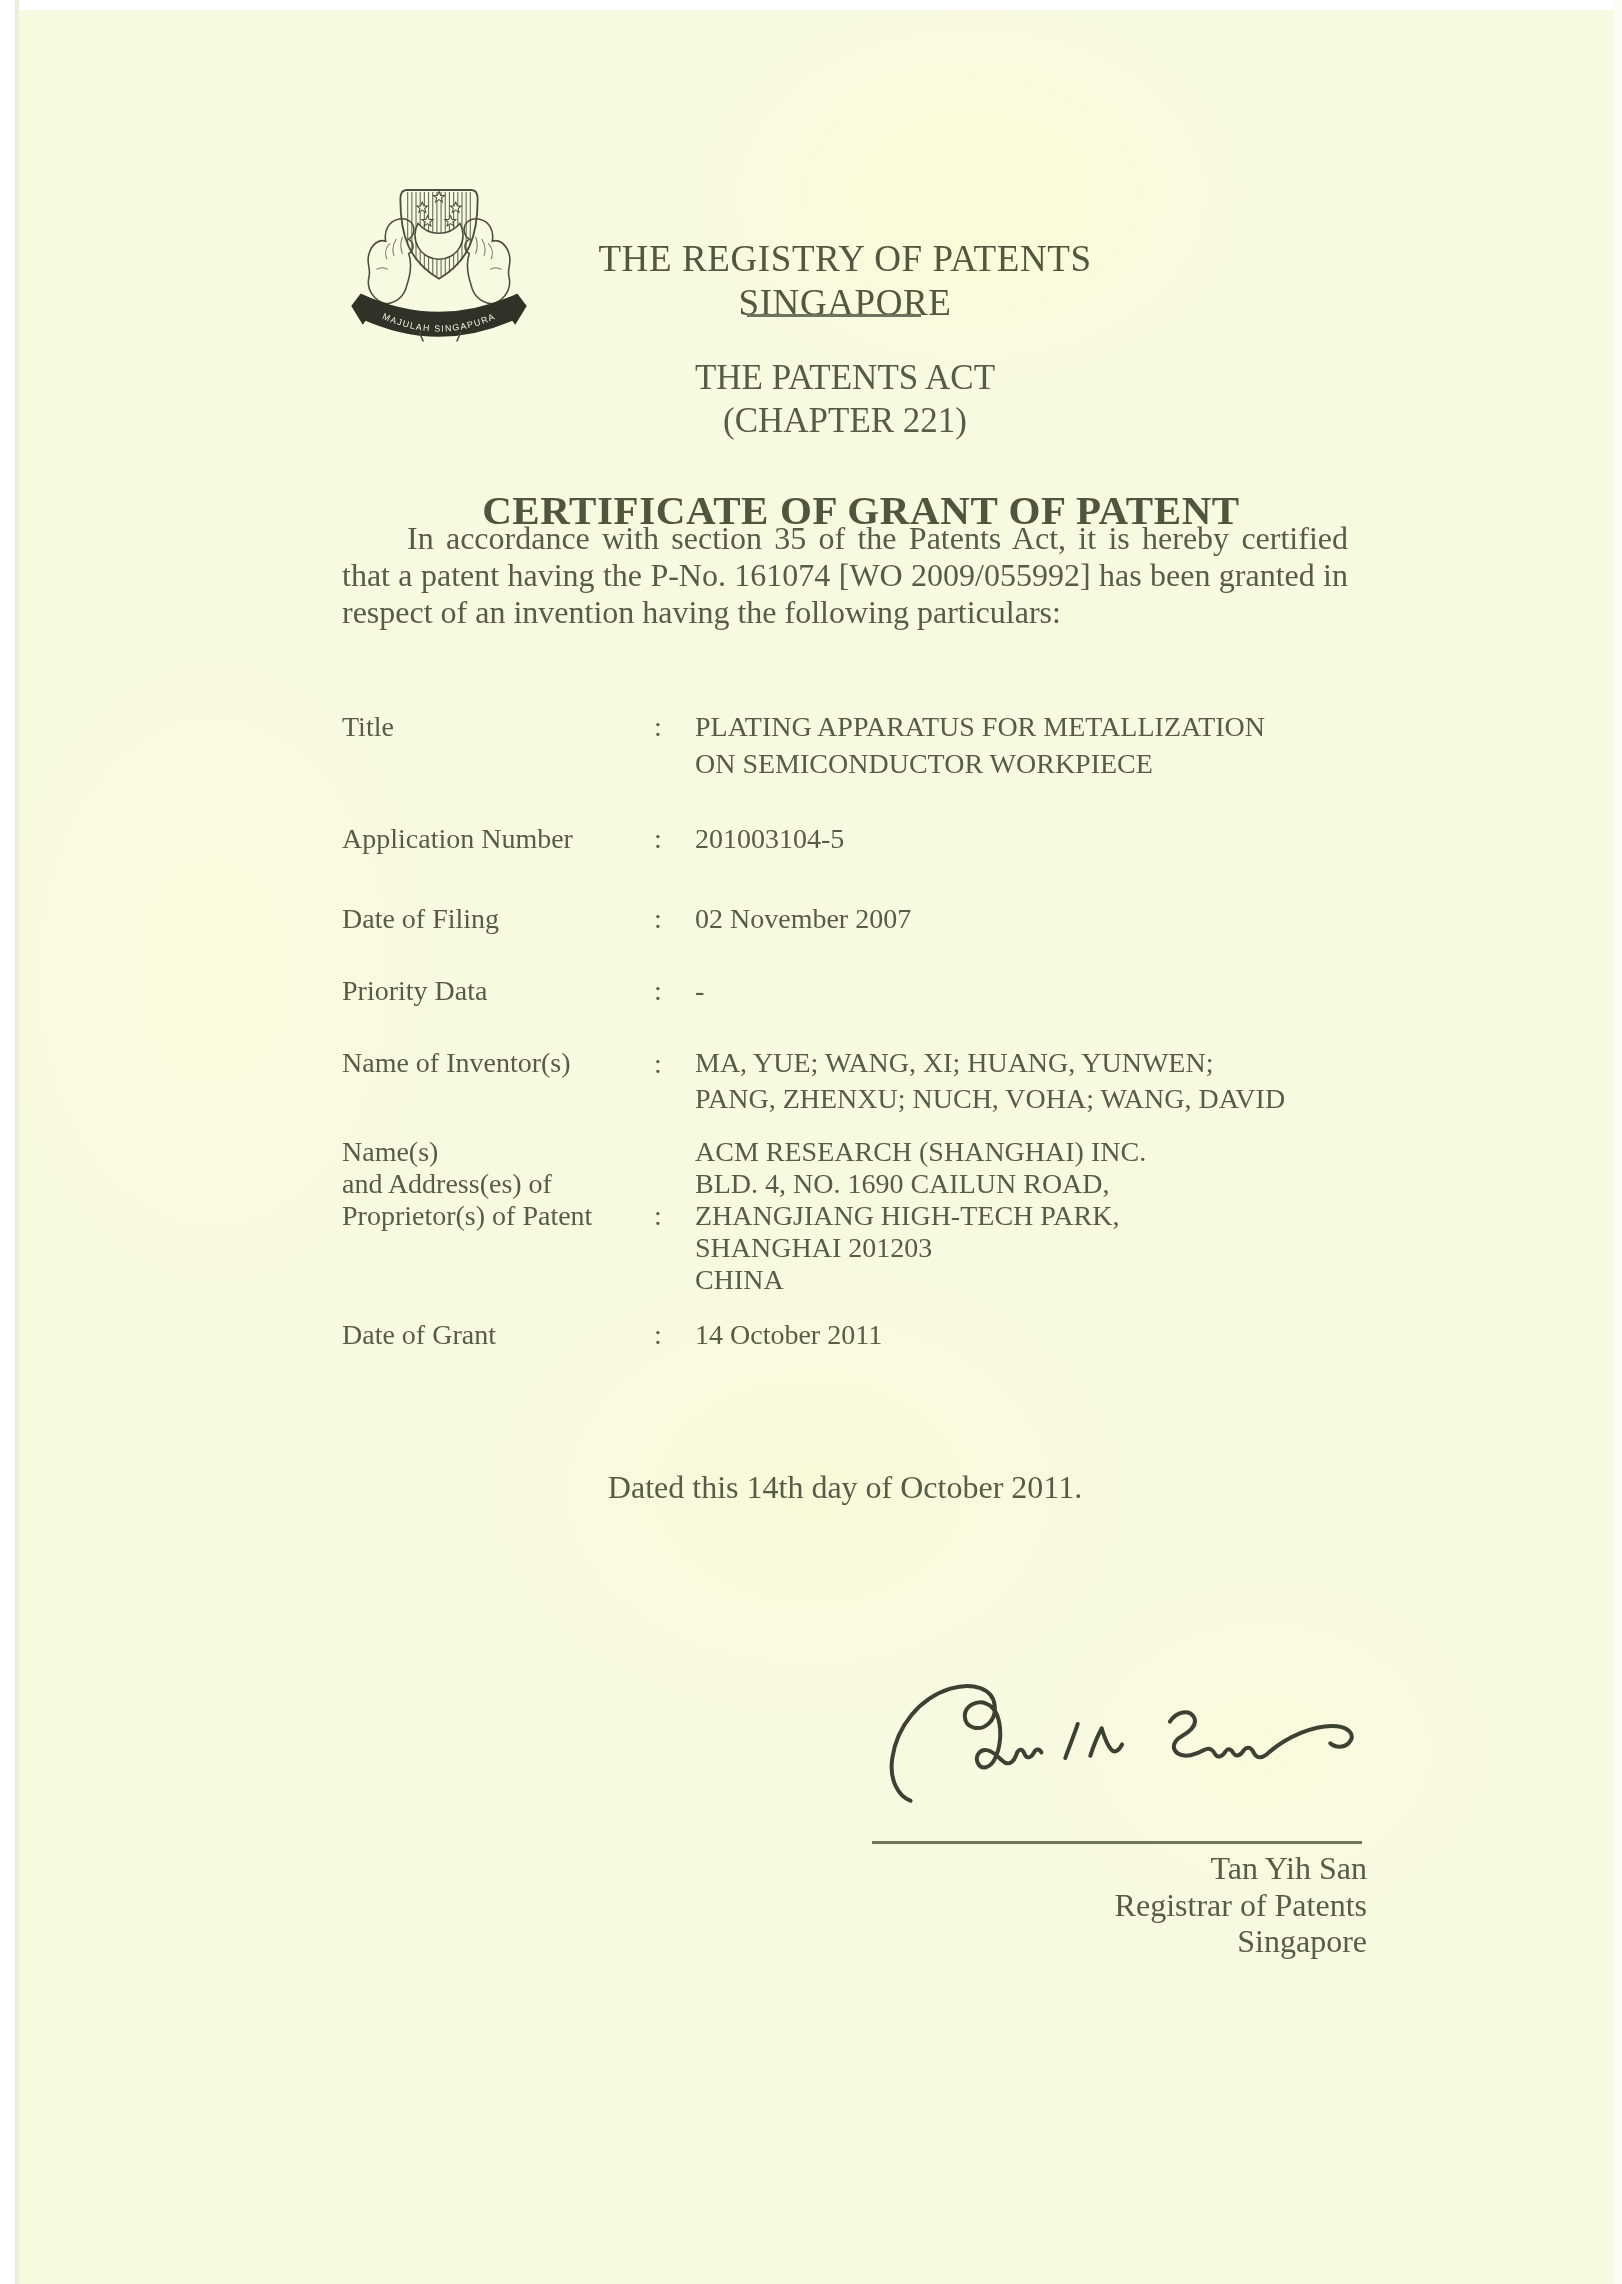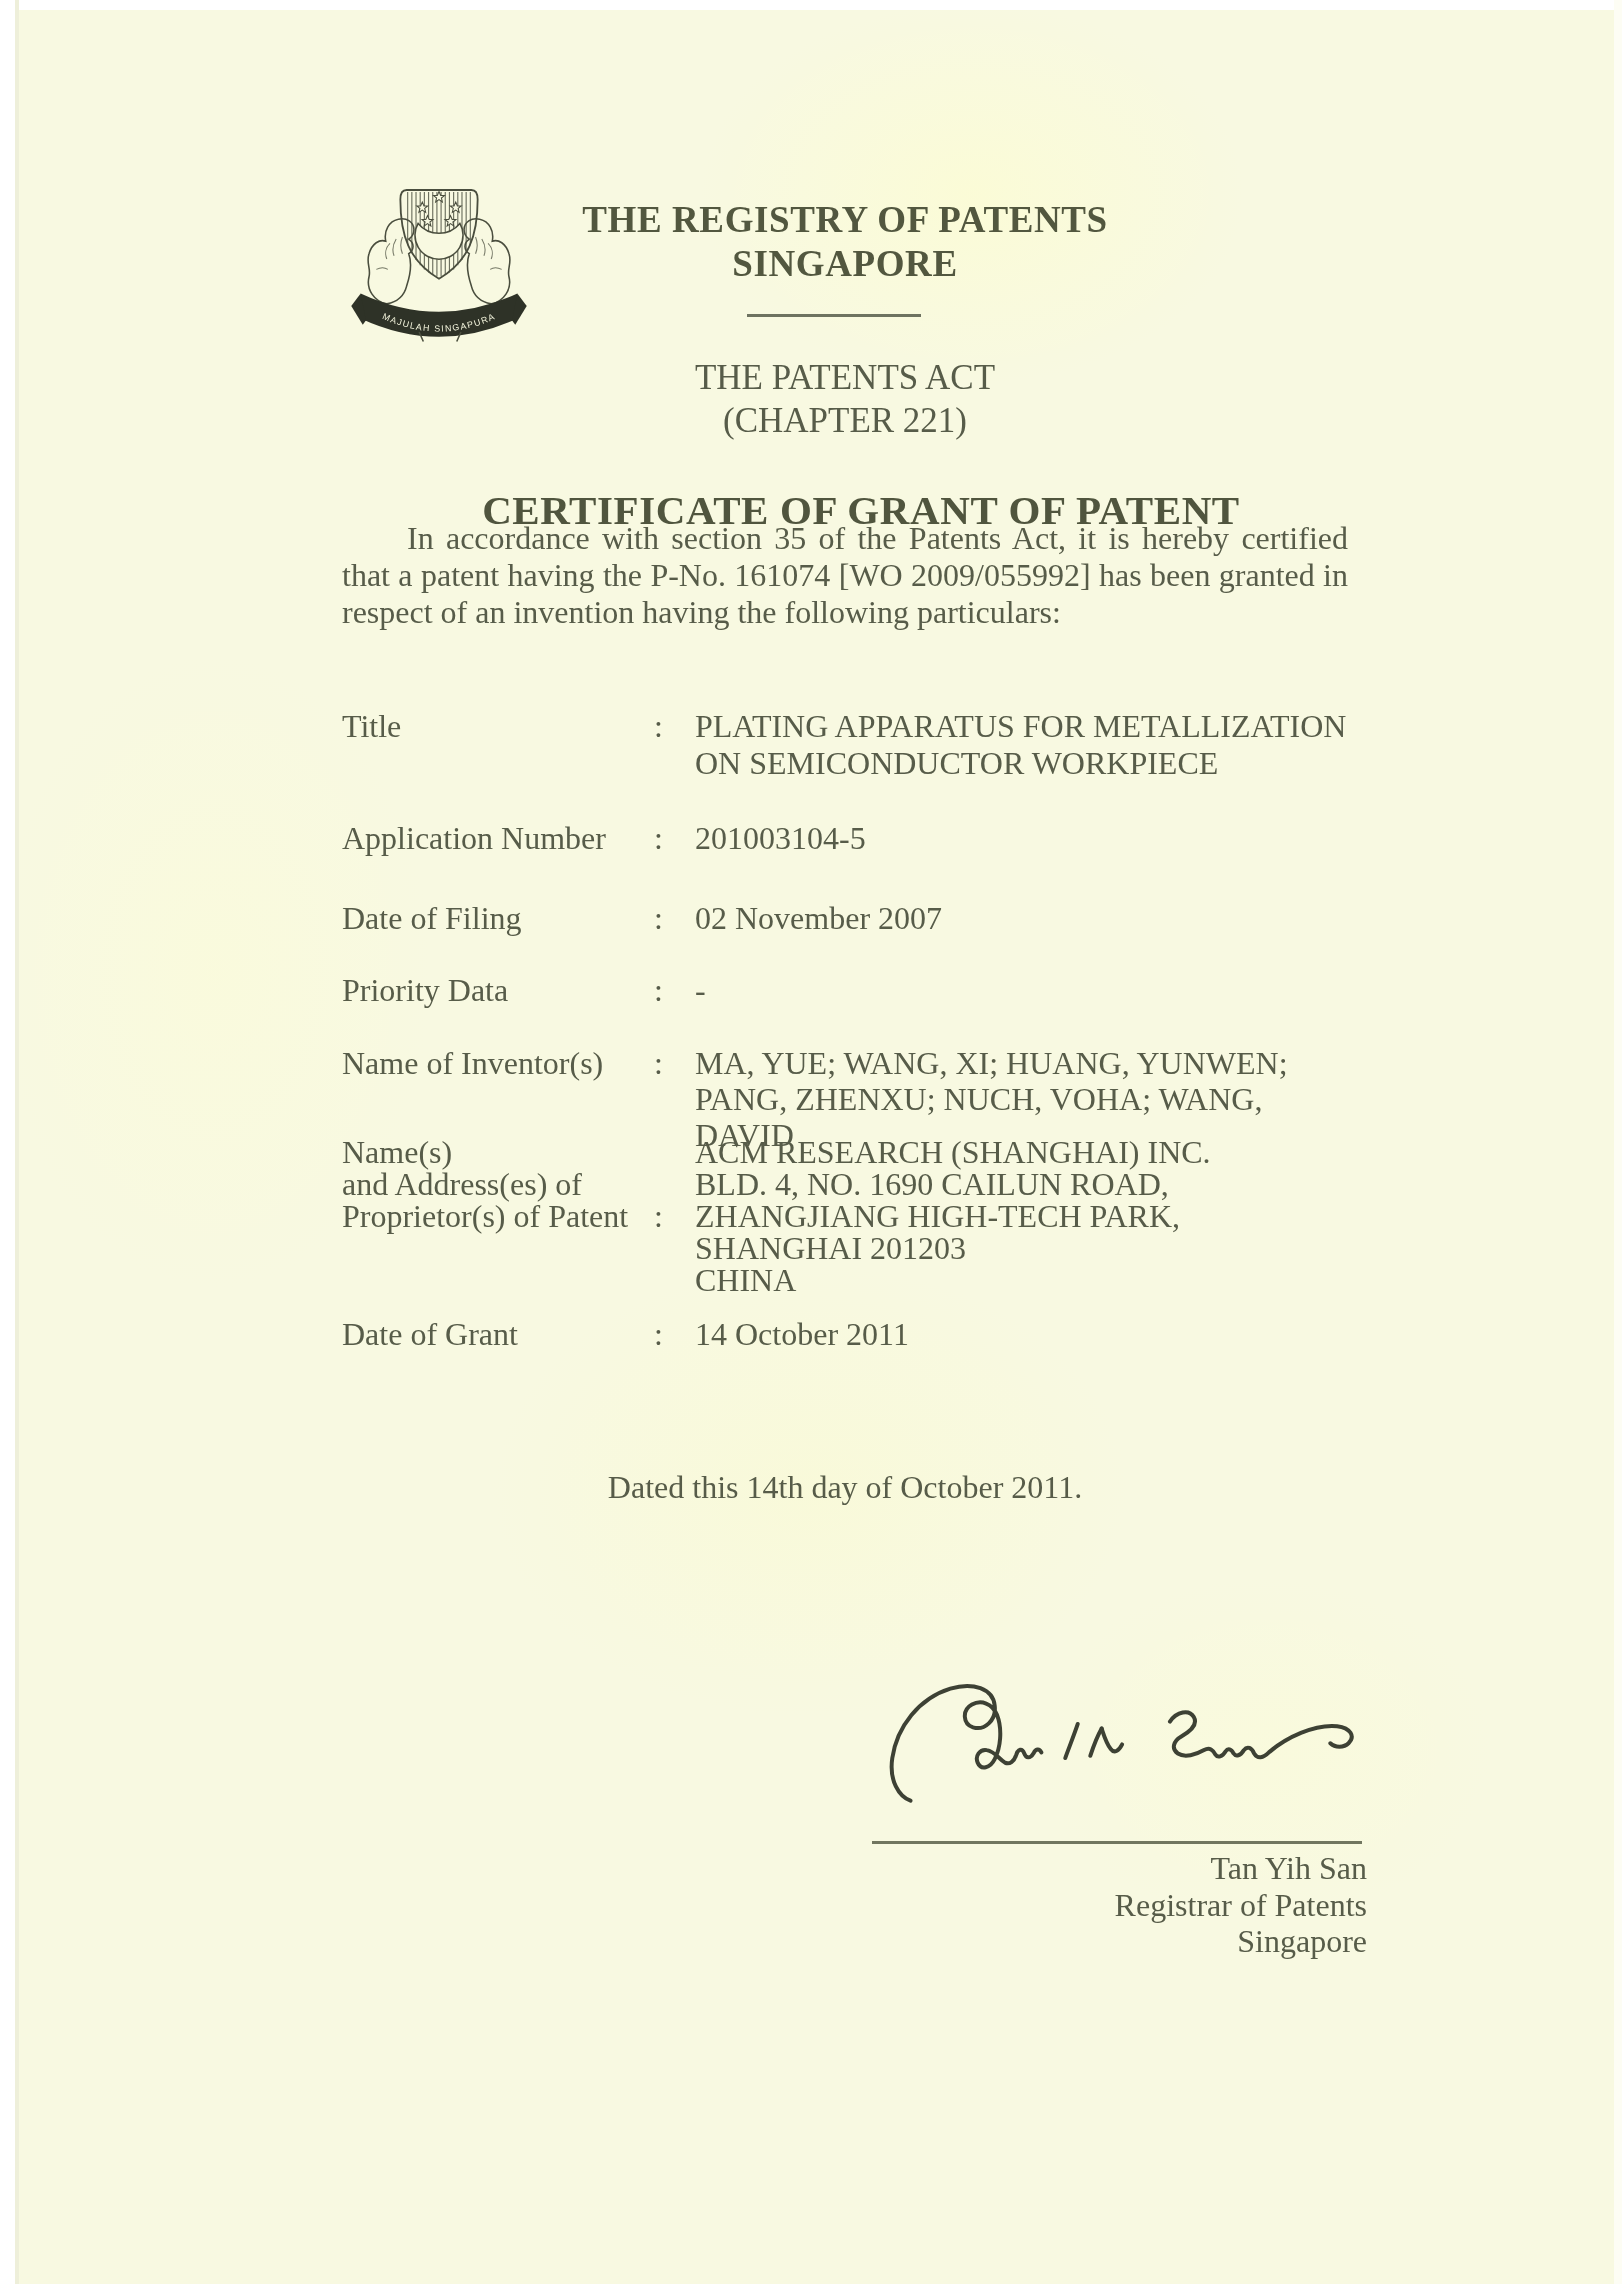--- a/index.html
+++ b/index.html
@@ -17,31 +17,31 @@
     overflow:hidden;
   }
   .edge-top{position:absolute;left:0;top:0;width:100%;height:9.7px;background:#ffffff;}
   .edge-left{position:absolute;left:0;top:0;width:15px;height:100%;background:#ffffff;}
   .edge-right{position:absolute;right:0;top:0;width:8.4px;height:100%;background:#fdfdf4;}
   .edge-left-shade{position:absolute;left:15px;top:0;width:3.9px;height:100%;background:#eeefda;}
 
   .abs{position:absolute;}
   .content-center{left:342px;width:1006px;text-align:center;}
 
-  .org-line{font-weight:bold;font-size:37px;line-height:43px;color:#52573f;letter-spacing:0.6px;}
+  .org-line{font-weight:normal;font-size:37px;line-height:43px;color:#52573f;letter-spacing:0.6px;margin-top:39px;}
   .act-line{font-size:35px;line-height:40px;color:#575c49;}
   .header-rule{position:absolute;left:747px;top:314px;width:174px;height:3.2px;background:#6e7360;}
 
   .cert-title{font-weight:bold;font-size:41px;line-height:45px;color:#50553e;letter-spacing:0.6px;margin:16px;}
 
   .intro{left:342px;width:1006px;top:520px;font-size:32px;line-height:37px;
          text-align:justify;text-indent:65px;margin:0;}
 
   .field-row{position:absolute;left:342px;width:1011px;display:grid;
-             grid-template-columns:312px 41px 1fr;font-size:32px;}
+             grid-template-columns:312px 41px 1fr;font-size:28px;}
   .field-row .cell div{line-height:37px;}
   .field-row .colon{line-height:37px;}
   .row-inventors .cell div{line-height:36px;}
   .row-proprietor .cell div{line-height:32px;}
   .row-proprietor .colon{padding-top:64px;line-height:32px;}
 
   .dated{left:342px;width:1006px;top:1469px;font-size:32px;text-align:center;}
 
   .sig-svg{position:absolute;left:865px;top:1667px;width:512px;height:148px;}
   .sig-rule{position:absolute;left:872px;top:1841px;width:490px;height:2.6px;background:#71765f;}

